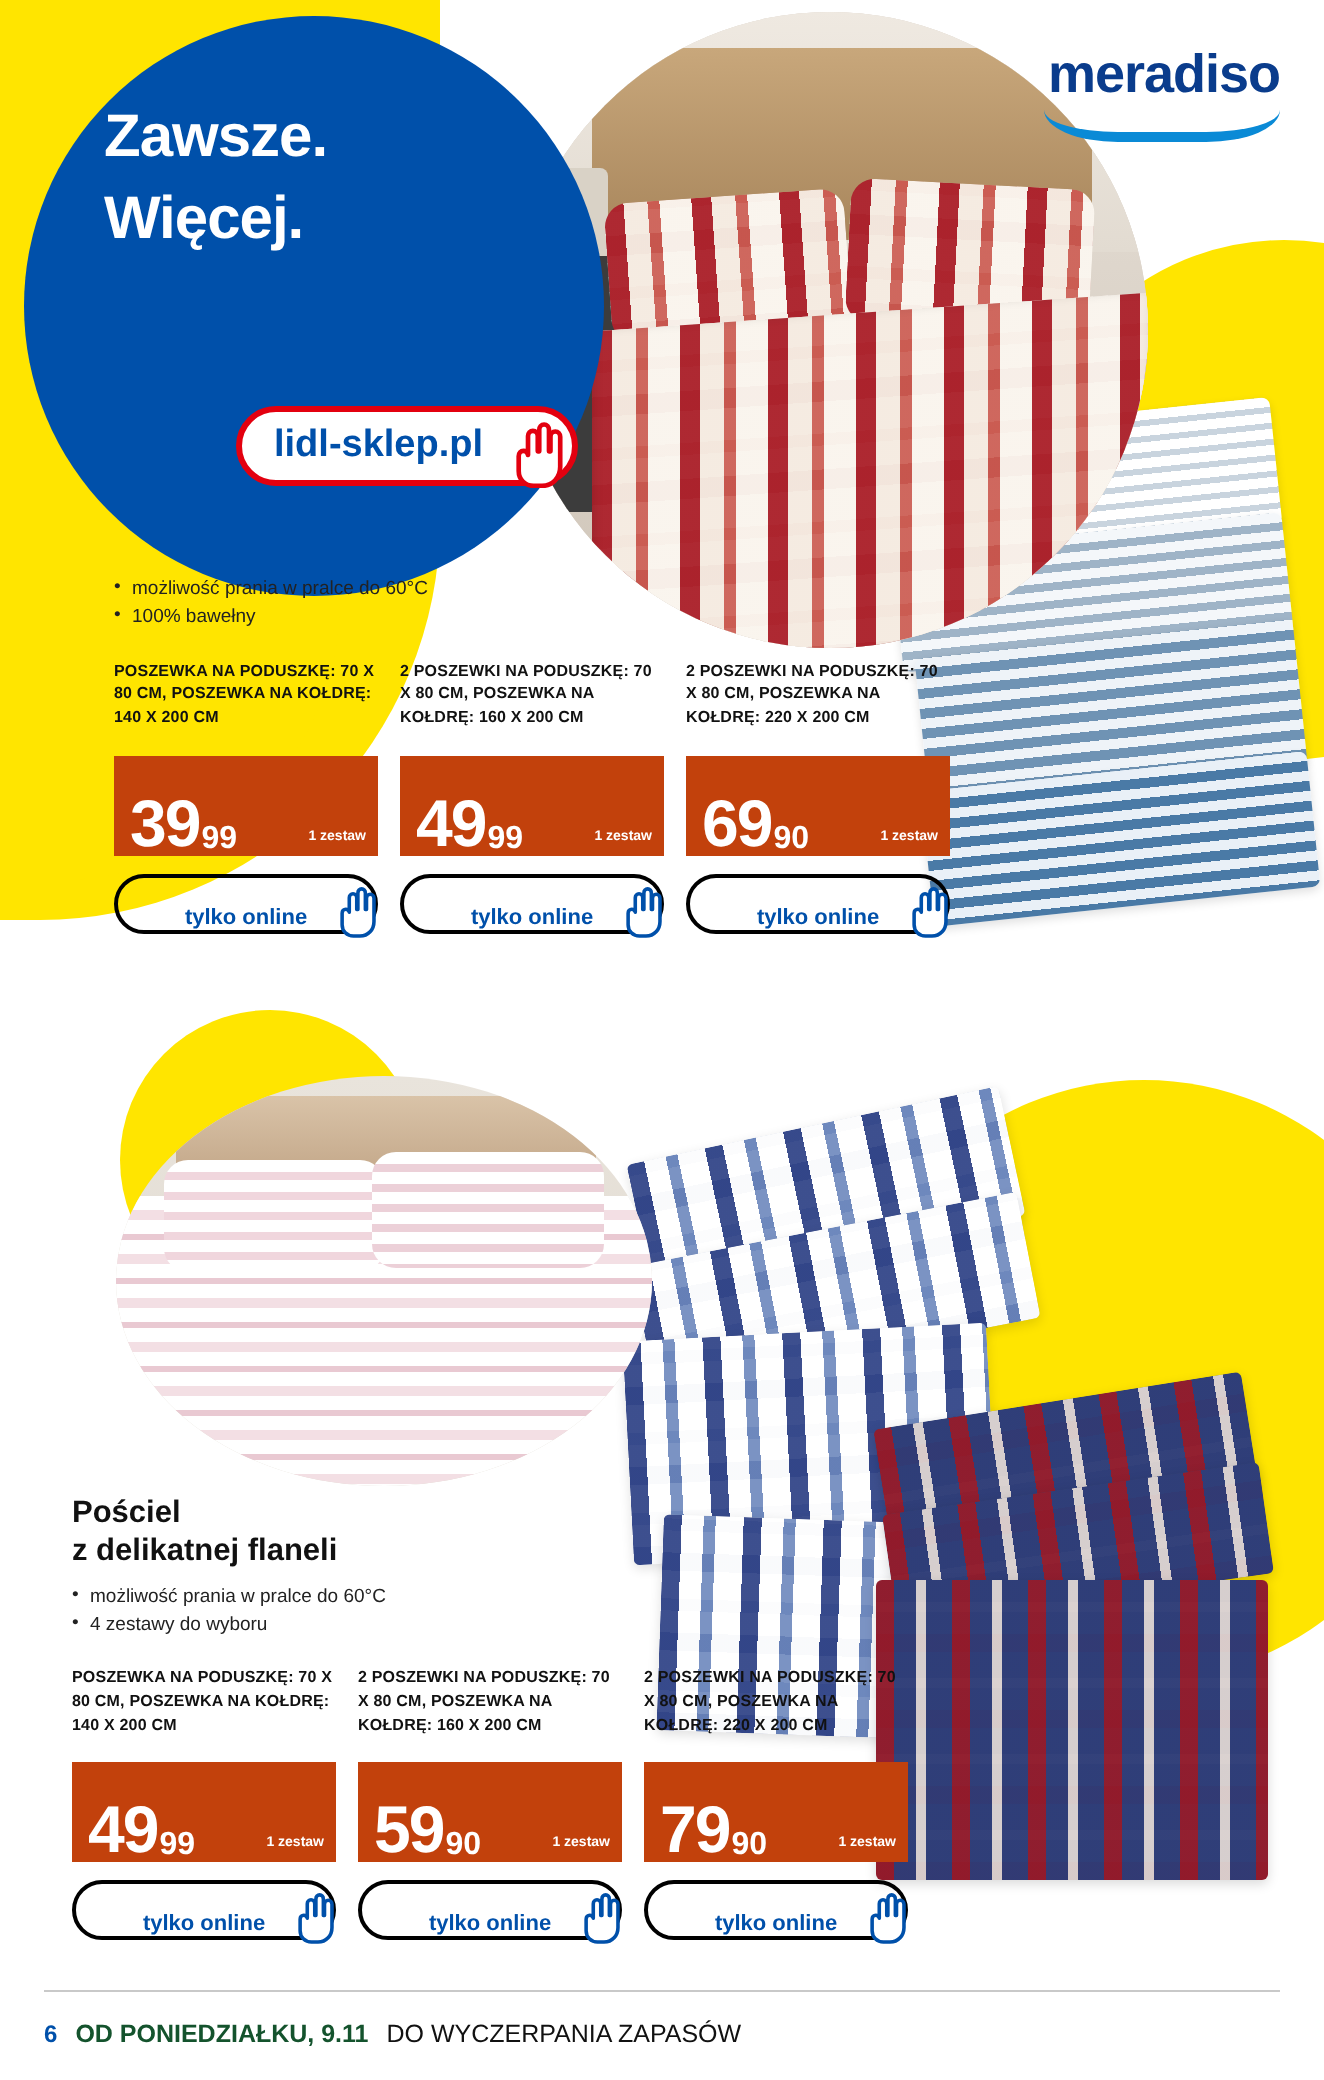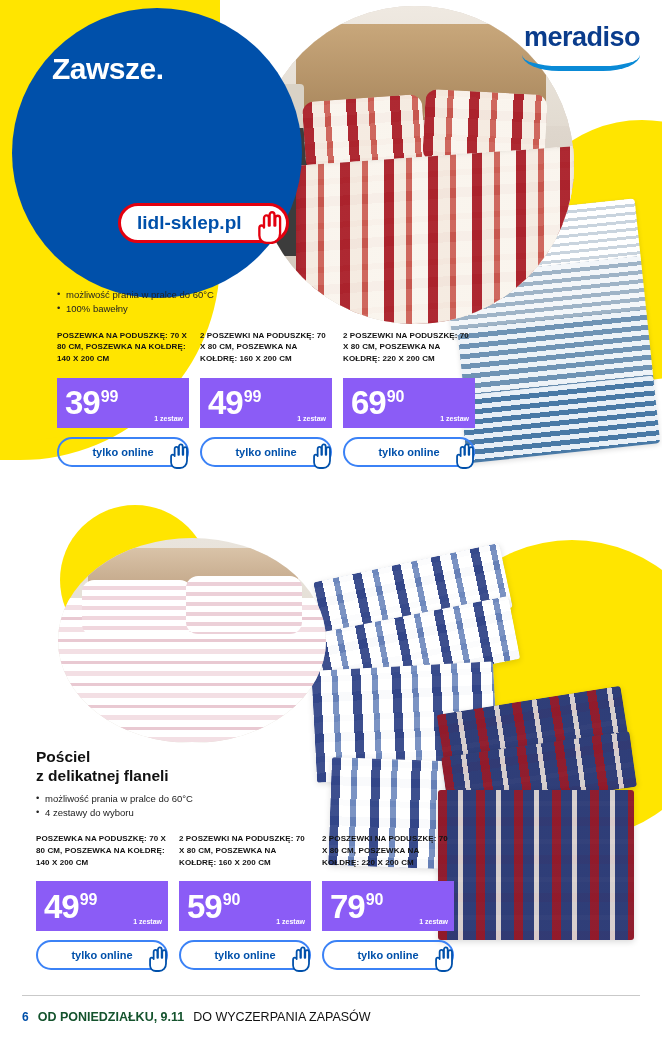--- a/index.html
+++ b/index.html
@@ -199,33 +199,33 @@
   .bullets li::before {
     content: "•"; position: absolute; left: 0; top: -1px; color:#222;
   }
   .variants { display: flex; gap: 11px; margin-top: 13px; }
   .variant { width: 132px; }
   .var-desc {
     font-size: 8px; font-weight: bold; color: #111; line-height: 1.45;
     letter-spacing: 0.1px; text-transform: uppercase; min-height: 44px;
   }
   .price-box {
-    background:#8b5cf6; color:#fff; margin-top: 4px;
+    background:#c2410c; color:#fff; margin-top: 4px;
     width: 132px; height: 50px; position: relative;
-    display:flex; align-items:center; padding-left: 8px;
+    display:flex; align-items:flex-end; padding-left: 8px;
   }
   .price-int { font-size: 33px; font-weight: bold; line-height: 1; letter-spacing: -1px; }
   .price-dec { font-size: 16px; font-weight: bold; line-height: 1; margin-top: -12px; margin-left: 1px; }
   .price-unit {
     position:absolute; right: 6px; bottom: 6px; font-size: 7px; font-weight: bold;
   }
   .online-btn {
     margin-top: 9px; width: 132px; height: 30px;
-    border: 2px solid #3b82f6; border-radius: 16px;
-    display:flex; align-items:center; justify-content:center;
+    border: 2px solid #000000; border-radius: 16px;
+    display:flex; align-items:flex-end; justify-content:center;
     font-size: 11px; font-weight: bold; color: #0050aa; position: relative;
     background: transparent;
   }
   .online-btn .hand2 {
     position:absolute; right: -6px; top: 2px; width: 26px; height: 28px; color:#0050aa;
   }
 
   
   .photo2 {
     position: absolute; left: 58px; top: 538px; width: 268px; height: 180px;
@@ -332,20 +332,21 @@
   <div class="stripe-stack">
     <div class="stripe-piece sp1"></div>
     <div class="stripe-piece sp2"></div>
     <div class="stripe-piece sp3"></div>
     <div class="stripe-piece sp4"></div>
   </div>
 
   <div class="blue-circle"></div>
   <div class="hero-text">
     <span class="l1">Zawsze.</span>
+    <span class="l2">Więcej.</span>
   </div>
 
   <div class="logo">
     <div class="word">meradiso</div>
     <span class="swoosh"></span>
   </div>
 
   <div class="badge">
     <div class="badge-pill">
       <span>lidl-sklep.pl</span>

